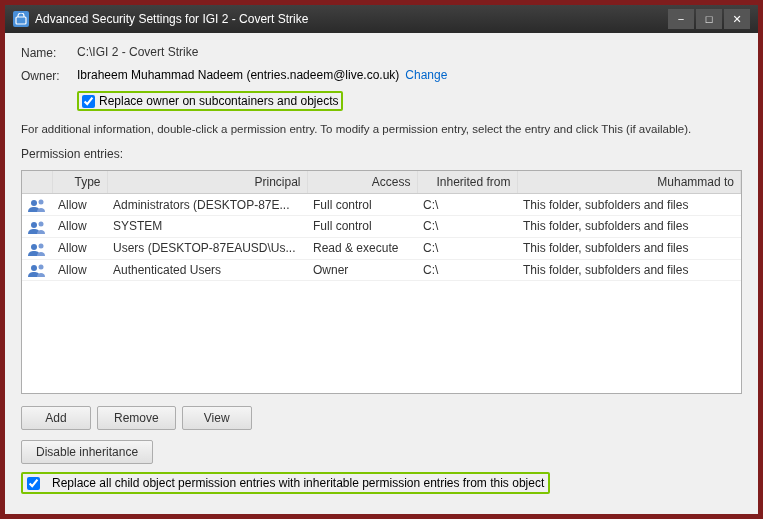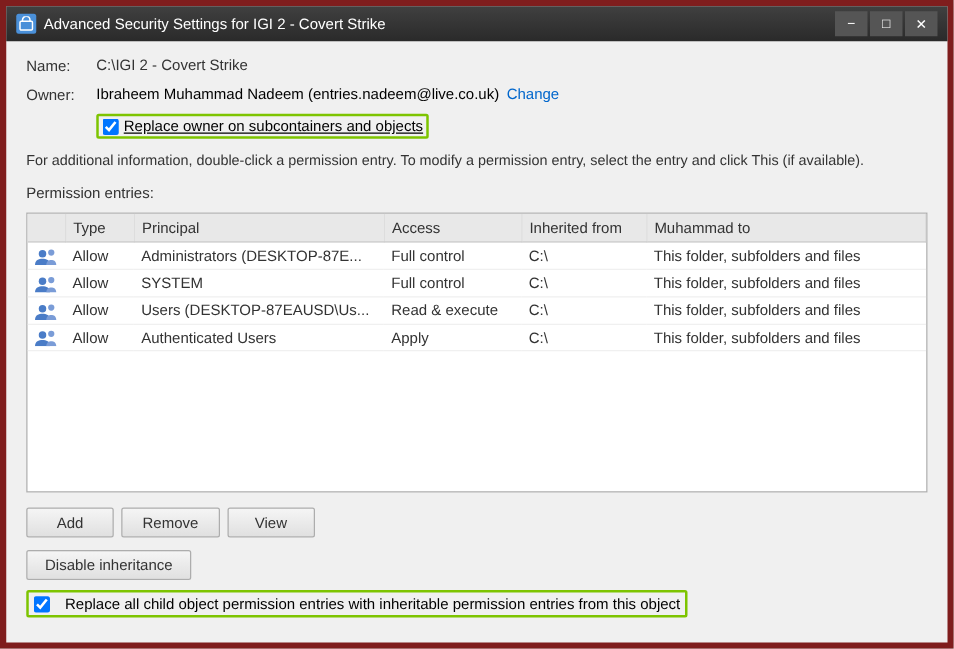--- a/index.html
+++ b/index.html
@@ -103,21 +103,20 @@
       margin-left: 56px;
       margin-bottom: 4px;
     }
     .highlight-box {
       border: 2px solid #7dc400;
       border-radius: 2px;
       padding: 1px 3px;
       display: inline-flex;
       align-items: center;
       gap: 4px;
-      text-decoration: underline;
     }
     .tabs-container {
       display: flex;
       border-bottom: 1px solid #adadad;
       margin-bottom: 4px;
     }
     .tab {
       padding: 5px 14px;
       border: 1px solid #adadad;
       border-bottom: none;
@@ -155,21 +154,21 @@
     }
     table {
       width: 100%;
       border-collapse: collapse;
       font-size: 12px;
     }
     thead tr {
       background: #e8e8e8;
     }
     th {
-      text-align: left;
+      text-align: right;
       padding: 4px 6px;
       border-bottom: 1px solid #ccc;
       border-right: 1px solid #ddd;
       font-weight: normal;
       color: #333;
       font-size: 12px;
     }
     td {
       padding: 3px 6px;
       border-bottom: 1px solid #f0f0f0;
@@ -352,21 +351,21 @@
             </tr>
             <tr>
               <td><span style="display:inline-block;width:18px;height:14px;vertical-align:middle;"><svg width="18" height="14" viewBox="0 0 18 14">
                     <circle cx="6" cy="5" r="3" fill="#4a7cc7"></circle>
                     <path d="M0 14c0-4 3-5 6-5s6 1 6 5" fill="#4a7cc7"></path>
                     <circle cx="13" cy="4" r="2.5" fill="#7a9cd7"></circle>
                     <path d="M9 14c0-3 2-4 4-4s4 1 4 4" fill="#7a9cd7"></path>
                   </svg></span></td>
               <td>Allow</td>
               <td>Authenticated Users</td>
-              <td>Apply</td>
+              <td>Owner</td>
               <td>C:\</td>
               <td>This folder, subfolders and files</td>
             </tr>
           </tbody>
       </table>
     </div>
 
     <div class="bottom-buttons-row">
       <button class="btn">Add</button>
       <button class="btn">Remove</button>

